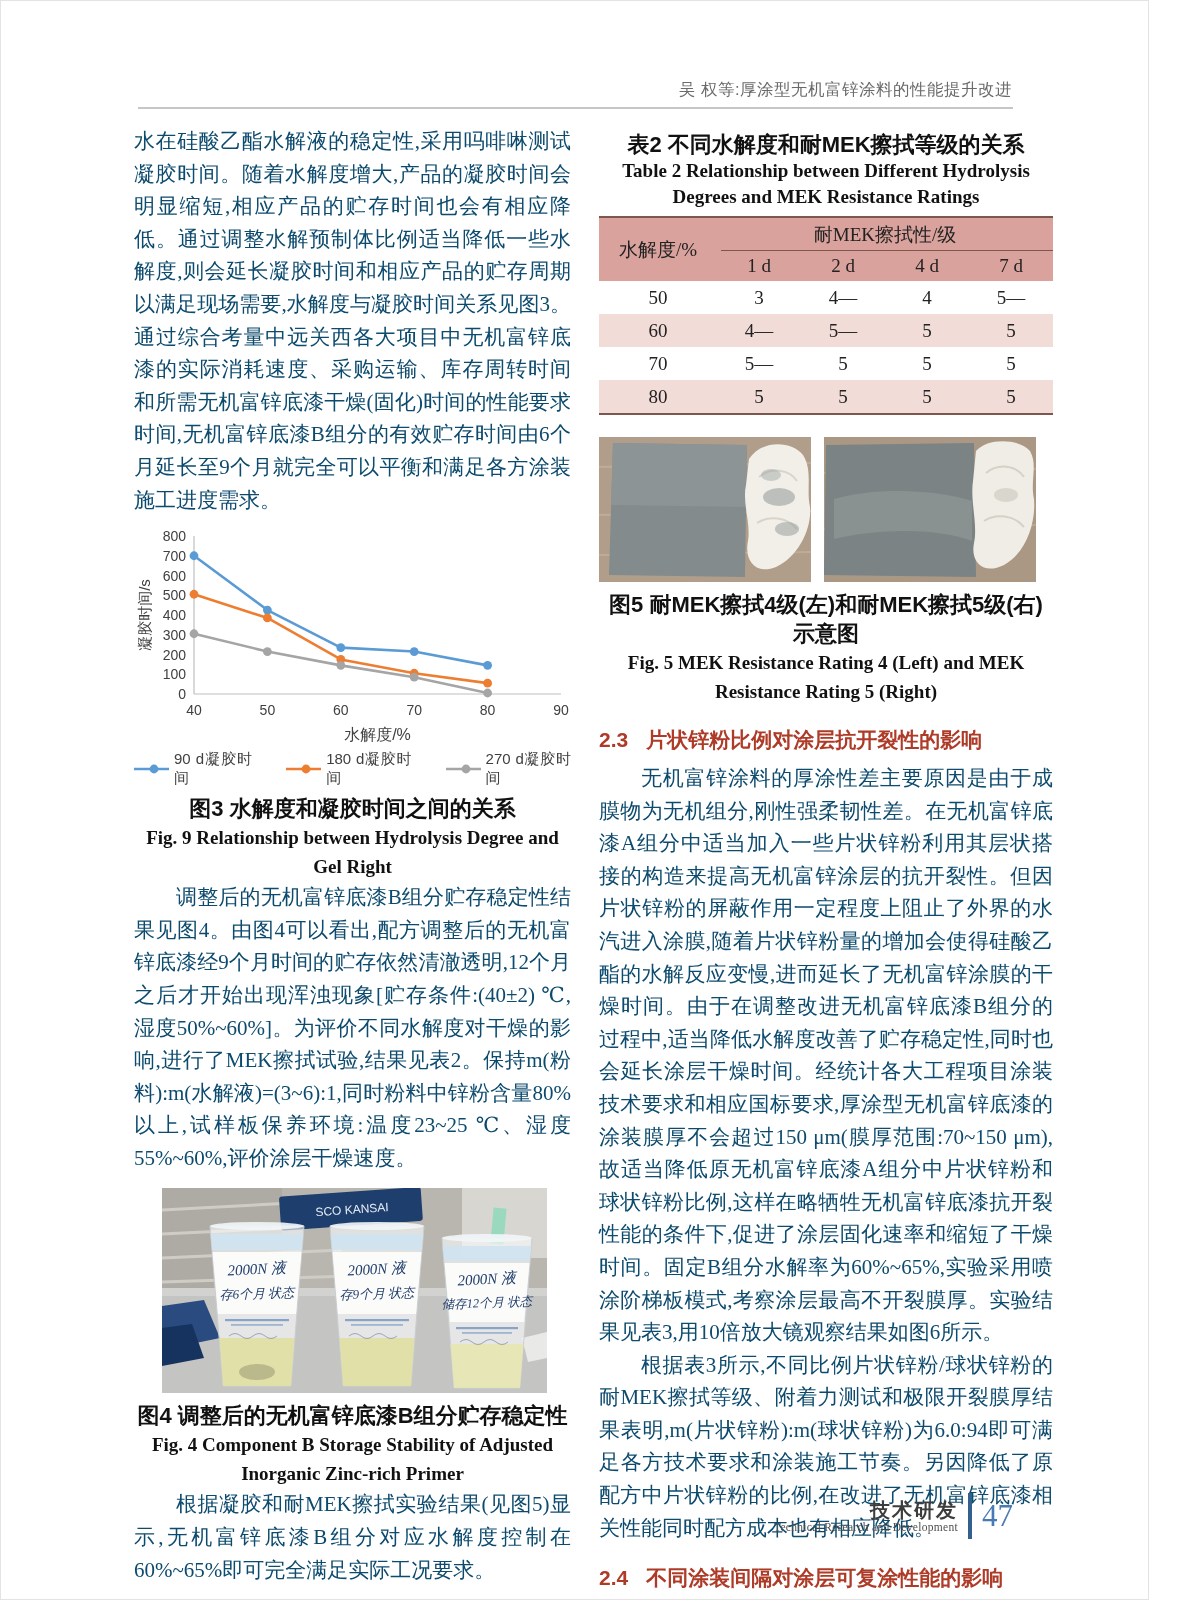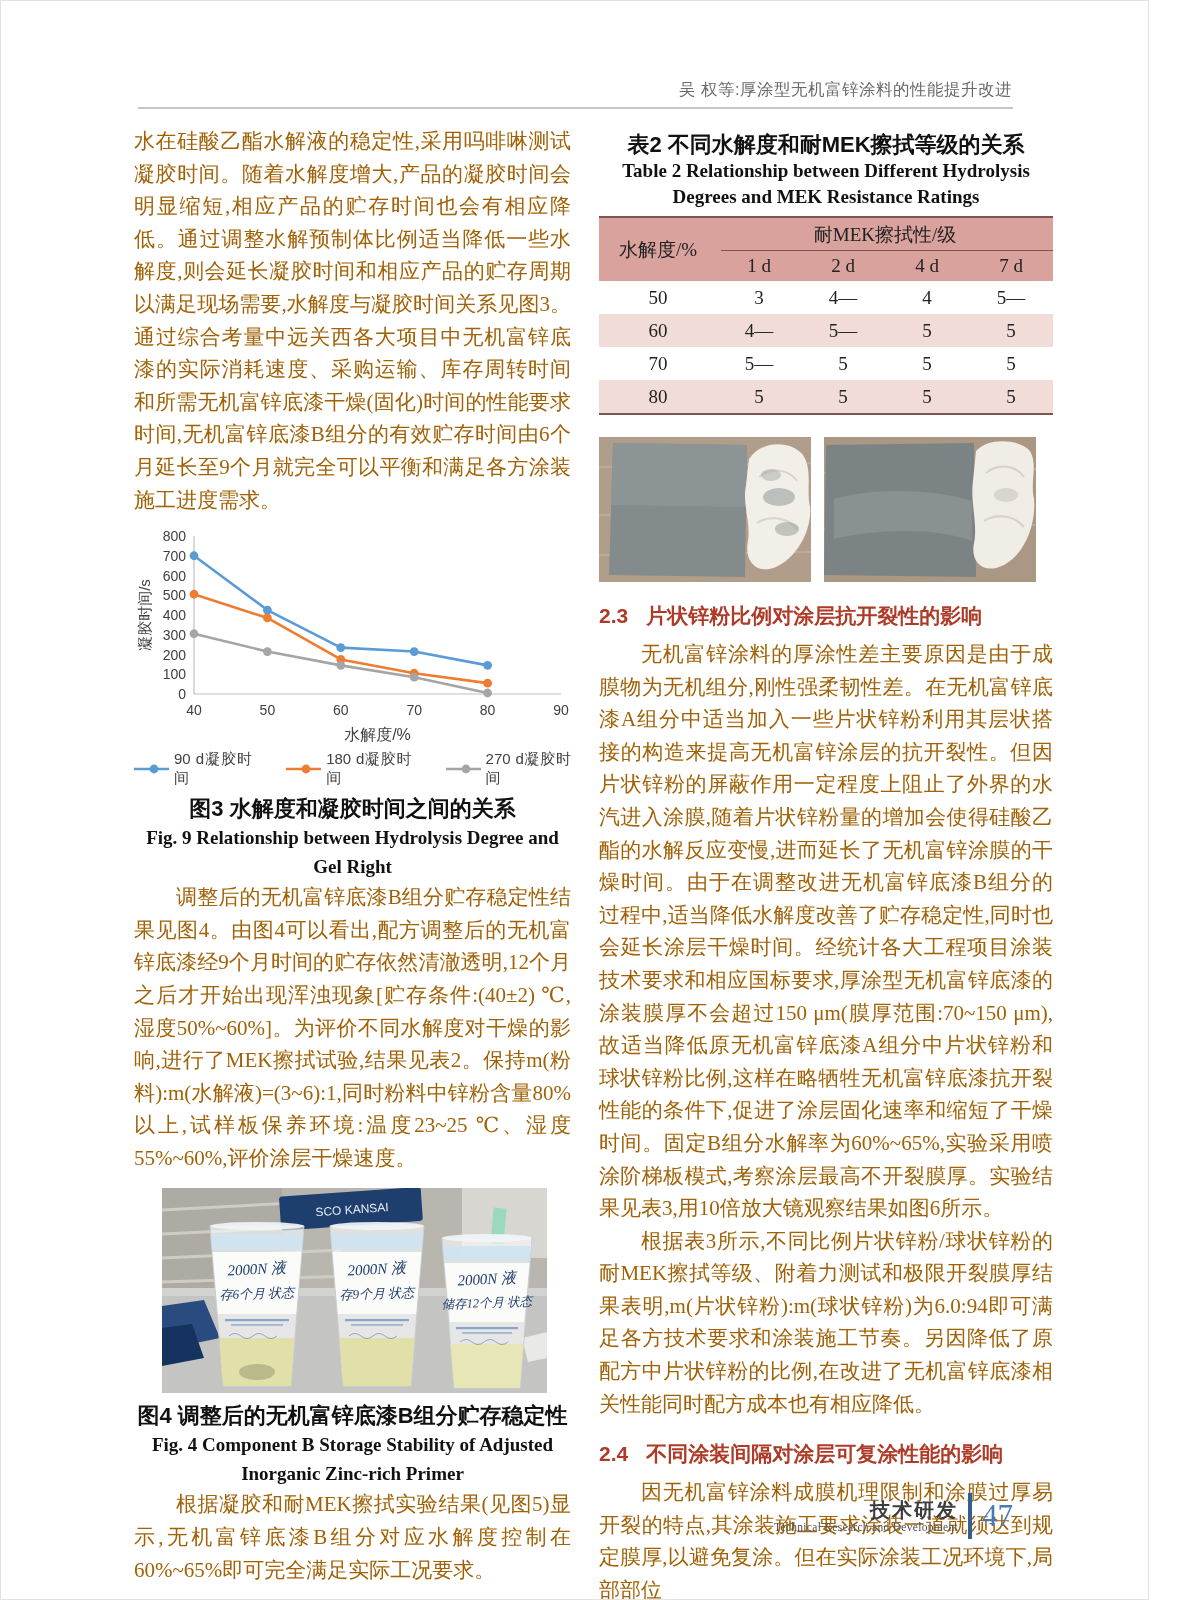--- a/index.html
+++ b/index.html
@@ -10,21 +10,21 @@
   
   .running-header{position:absolute;top:78px;right:136px;font-family:"Liberation Sans","DejaVu Sans",sans-serif;
         font-size:16.5px;color:#6a6a6a;letter-spacing:0.5px;}
   .header-rule{position:absolute;top:106px;left:137px;right:135px;height:1.5px;background:#c6c6c6;}
 
   
   .col{position:absolute;width:437px;text-align:justify;}
   #col-left{left:133px;top:124px;}
   #col-right{left:598px;top:131px;width:454px;}
 
-  p.body-text{margin:0;font-size:21px;line-height:32.6px;color:#a16207;}
+  p.body-text{margin:0;font-size:21px;line-height:32.6px;color:#0c4a6e;}
   p.indent{text-indent:2em;}
 
   
   .cap{margin:2px 0 0 0;text-align:center;line-height:29px;}
   .cap-zh{font-family:Liberation Sans, sans-serif;font-weight:bold;font-size:22px;color:#111;}
   .cap-en{font-family:"Liberation Serif","DejaVu Serif",serif;font-weight:bold;font-size:19px;color:#111;}
 
   
   #chart-block{margin:10px 0 6px 0;}
   #gel-chart{display:block;}
@@ -285,20 +285,25 @@
             <line x1="0" y1="92" x2="212" y2="88"></line>
         </g>
         <polygon points="2,8 150,6 152,140 0,138" fill="#7b8384"></polygon>
         <path d="M10,62 C50,50 112,52 148,64 L148,104 C112,90 50,92 10,102 Z" fill="#a0a7a6" opacity="0.4"></path>
         <path d="M152,14 C164,0 196,2 206,14 C214,28 206,44 210,62 C212,86 202,116 180,128 C160,138 146,126 150,106 C154,88 146,64 149,44 Z" fill="#f0ede6"></path>
         <path d="M162,36 C174,26 192,28 200,40 M160,84 C172,76 190,78 200,90" stroke="#d6d1c6" fill="none" stroke-width="2"></path>
         <ellipse cx="182" cy="58" rx="12" ry="7" fill="#c9c7bd" opacity="0.6"></ellipse>
       </svg>
     </div>
 
+    <div class="cap">
+      <div class="cap-zh">图5   耐MEK擦拭4级(左)和耐MEK擦拭5级(右)示意图</div>
+      <div class="cap-en">Fig. 5   MEK Resistance Rating 4 (Left) and MEK</div>
+      <div class="cap-en">Resistance Rating 5 (Right)</div>
+    </div>
 
     <div class="sec-h" style="color: rgb(174, 59, 40);">
       <span class="sec-num">2.3</span><span>片状锌粉比例对涂层抗开裂性的影响</span>
     </div>
     <p class="body-text indent">无机富锌涂料的厚涂性差主要原因是由于成膜物为无机组分,刚性强柔韧性差。在无机富锌底漆A组分中适当加入一些片状锌粉利用其层状搭接的构造来提高无机富锌涂层的抗开裂性。但因片状锌粉的屏蔽作用一定程度上阻止了外界的水汽进入涂膜,随着片状锌粉量的增加会使得硅酸乙酯的水解反应变慢,进而延长了无机富锌涂膜的干燥时间。由于在调整改进无机富锌底漆B组分的过程中,适当降低水解度改善了贮存稳定性,同时也会延长涂层干燥时间。经统计各大工程项目涂装技术要求和相应国标要求,厚涂型无机富锌底漆的涂装膜厚不会超过150 μm(膜厚范围:70~150 μm),故适当降低原无机富锌底漆A组分中片状锌粉和球状锌粉比例,这样在略牺牲无机富锌底漆抗开裂性能的条件下,促进了涂层固化速率和缩短了干燥时间。固定B组分水解率为60%~65%,实验采用喷涂阶梯板模式,考察涂层最高不开裂膜厚。实验结果见表3,用10倍放大镜观察结果如图6所示。</p>
     <p class="body-text indent">根据表3所示,不同比例片状锌粉/球状锌粉的耐MEK擦拭等级、附着力测试和极限开裂膜厚结果表明,m(片状锌粉):m(球状锌粉)为6.0:94即可满足各方技术要求和涂装施工节奏。另因降低了原配方中片状锌粉的比例,在改进了无机富锌底漆相关性能同时配方成本也有相应降低。</p>
 
     <div class="sec-h" style="color: rgb(174, 59, 40);">
       <span class="sec-num">2.4</span><span>不同涂装间隔对涂层可复涂性能的影响</span>
     </div>

